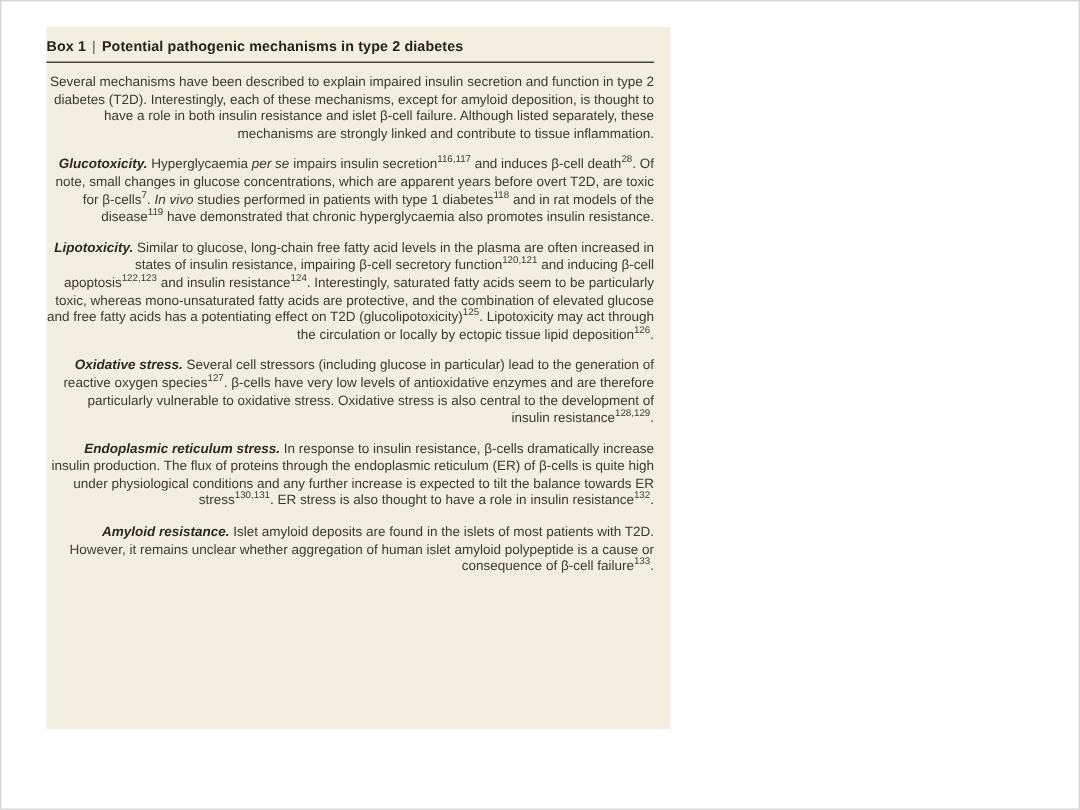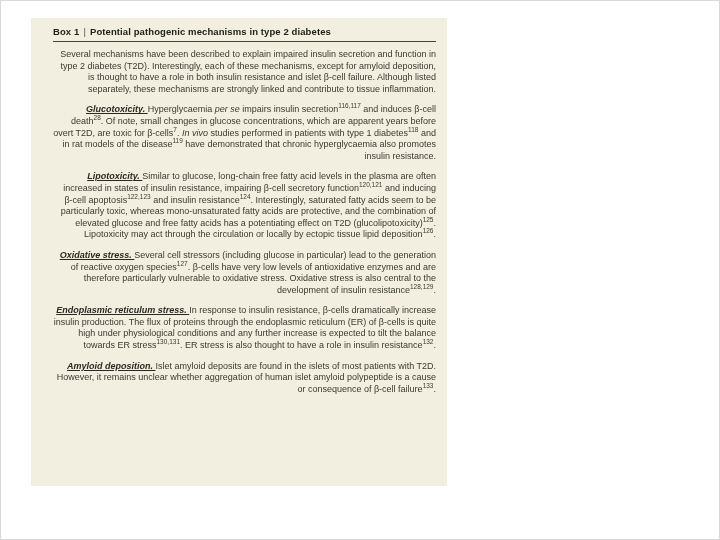--- a/index.html
+++ b/index.html
@@ -17,21 +17,21 @@
     overflow: hidden;
   }
   .box {
     position: absolute;
     left: 30px;
     top: 17px;
     width: 416px;
     min-height: 468px;
     box-sizing: border-box;
     background: #f2efe0;
-    padding: 8px 11px 12px 22px;
+    padding: 8px 11px 12px 0;
     color: #33332a;
   }
   .box-title {
     font-size: 9.5px;
     font-weight: bold;
     color: #23231a;
     letter-spacing: 0.1px;
     padding-bottom: 4px;
   }
   .box-sep {
@@ -51,21 +51,20 @@
     text-align: right;
     color: #3a3a2f;
   }
   .box-body p.section:first-child {
     margin-top: 7px;
   }
   .lead {
     font-weight: bold;
     font-style: italic;
     color: #2a2a20;
-    text-decoration: underline;
   }
   .box-body sup {
     font-size: 6.5px;
     line-height: 0;
     vertical-align: super;
   }
 </style>
 </head>
 <body>
 
@@ -74,16 +73,16 @@
     <div class="box-title">
       <span>Box 1</span><span class="box-sep">|</span><span>Potential pathogenic mechanisms in type 2 diabetes</span>
     </div>
     <div class="box-rule"></div>
     <div class="box-body" id="box-body">
         <p class="section">Several mechanisms have been described to explain impaired insulin secretion and function in type 2 diabetes (T2D). Interestingly, each of these mechanisms, except for amyloid deposition, is thought to have a role in both insulin resistance and islet β-cell failure. Although listed separately, these mechanisms are strongly linked and contribute to tissue inflammation.</p>
         <p class="section"><span class="lead">Glucotoxicity. </span>Hyperglycaemia <i>per se</i> impairs insulin secretion<sup>116,117</sup> and induces β-cell death<sup>28</sup>. Of note, small changes in glucose concentrations, which are apparent years before overt T2D, are toxic for β-cells<sup>7</sup>. <i>In vivo</i> studies performed in patients with type 1 diabetes<sup>118</sup> and in rat models of the disease<sup>119</sup> have demonstrated that chronic hyperglycaemia also promotes insulin resistance.</p>
         <p class="section"><span class="lead">Lipotoxicity. </span>Similar to glucose, long-chain free fatty acid levels in the plasma are often increased in states of insulin resistance, impairing β-cell secretory function<sup>120,121</sup> and inducing β-cell apoptosis<sup>122,123</sup> and insulin resistance<sup>124</sup>. Interestingly, saturated fatty acids seem to be particularly toxic, whereas mono-unsaturated fatty acids are protective, and the combination of elevated glucose and free fatty acids has a potentiating effect on T2D (glucolipotoxicity)<sup>125</sup>. Lipotoxicity may act through the circulation or locally by ectopic tissue lipid deposition<sup>126</sup>.</p>
         <p class="section"><span class="lead">Oxidative stress. </span>Several cell stressors (including glucose in particular) lead to the generation of reactive oxygen species<sup>127</sup>. β-cells have very low levels of antioxidative enzymes and are therefore particularly vulnerable to oxidative stress. Oxidative stress is also central to the development of insulin resistance<sup>128,129</sup>.</p>
         <p class="section"><span class="lead">Endoplasmic reticulum stress. </span>In response to insulin resistance, β-cells dramatically increase insulin production. The flux of proteins through the endoplasmic reticulum (ER) of β-cells is quite high under physiological conditions and any further increase is expected to tilt the balance towards ER stress<sup>130,131</sup>. ER stress is also thought to have a role in insulin resistance<sup>132</sup>.</p>
-        <p class="section"><span class="lead">Amyloid deposition. </span>Islet amyloid deposits are found in the islets of most patients with T2D. However, it remains unclear whether aggregation of human islet amyloid polypeptide is a cause or consequence of β-cell failure<sup>133</sup>.</p>
+        <p class="section"><span class="lead">Amyloid resistance. </span>Islet amyloid deposits are found in the islets of most patients with T2D. However, it remains unclear whether aggregation of human islet amyloid polypeptide is a cause or consequence of β-cell failure<sup>133</sup>.</p>
       </div>
   </div>
 </div>
 
 </body></html>

